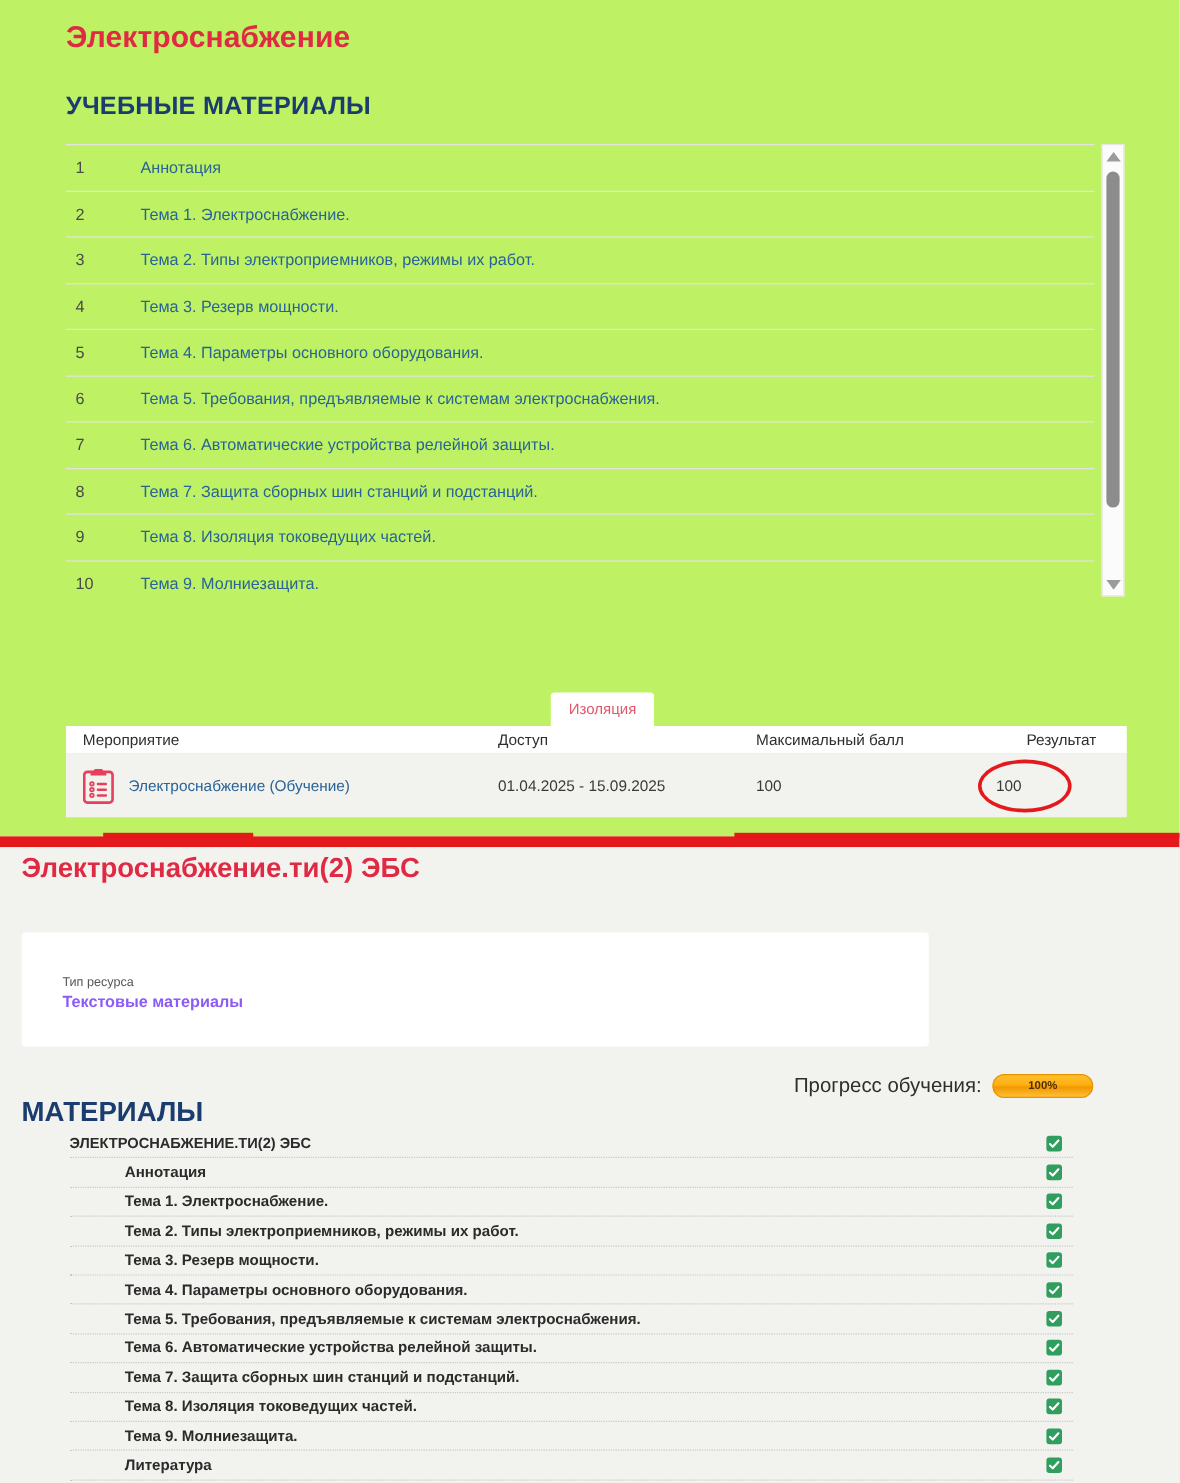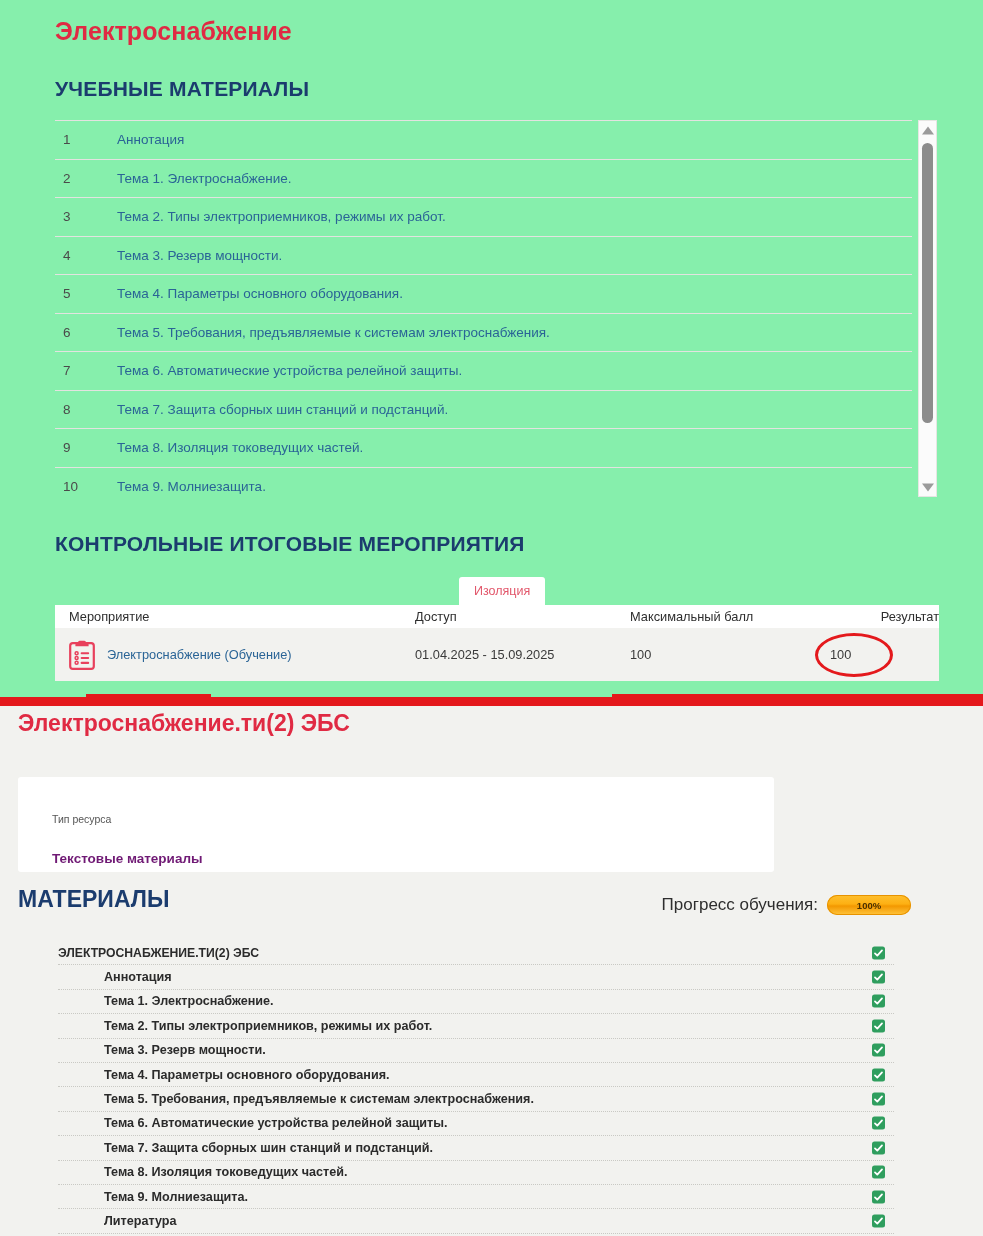--- a/index.html
+++ b/index.html
@@ -6,21 +6,21 @@
   html, body {
     width: 983px;
     height: 1236px;
     background: #f2f2ef;
     font-family: "Liberation Sans", "DejaVu Sans", sans-serif;
     overflow: hidden;
   }
   .page { position: relative; width: 983px; height: 1236px; }
 
   
-  .pane-top { position: absolute; left: 0; top: 0; width: 983px; height: 697px; background: #86efac; }
+  .pane-top { position: absolute; left: 0; top: 0; width: 983px; height: 697px; background: #bef264; }
 
   .course-title {
     position: absolute; left: 55px; top: 17px;
     font-size: 25px; font-weight: 700; color: #e02a43;
     letter-spacing: .1px;
   }
   .section-heading {
     font-size: 21px; font-weight: 700; color: #1b3c6e;
     letter-spacing: .2px;
   }
@@ -79,21 +79,21 @@
   
   .ctrl-table { position: absolute; left: 55px; top: 605px; width: 884px; }
   .ctrl-head {
     display: flex; align-items: center;
     background: #ffffff; height: 23px;
     font-size: 12.8px; color: #2e2e2e;
   }
   .ctrl-head .c1 { width: 360px; padding-left: 14px; }
   .ctrl-head .c2 { width: 215px; }
   .ctrl-head .c3 { width: 200px; }
-  .ctrl-head .c4 { width: 109px; text-align: right; }
+  .ctrl-head .c4 { width: 109px; text-align: center; }
   .ctrl-body {
     display: flex; align-items: center;
     height: 53px; background: #f2f2ef;
     font-size: 12.8px; color: #3a3a3a;
   }
   .ctrl-body .c1 { width: 360px; padding-left: 14px; display: flex; align-items: center; gap: 12px; text-align: center; }
   .ctrl-body .c2 { width: 215px; }
   .ctrl-body .c3 { width: 200px; }
   .ctrl-body .c4 { width: 109px; position: relative; }
   .ctrl-body .c1 .evt-name { color: #2a6496; }
@@ -128,25 +128,25 @@
     position: absolute; left: 18px; top: 71px;
     width: 756px; height: 95px;
     background: #ffffff; border-radius: 3px;
   }
   .res-card .lbl {
     position: absolute; left: 34px; top: 36px;
     font-size: 10.5px; color: #555;
   }
   .res-card .val {
     position: absolute; left: 34px; top: 50px;
-    font-size: 13.5px; font-weight: 700; color: #701a75; margin-top: 24px;
+    font-size: 13.5px; font-weight: 700; color: #8b5cf6;
   }
 
   .h-mat2 {
-    position: absolute; left: 18px; top: 180px;
+    position: absolute; left: 18px; top: 207px;
     font-size: 23px; font-weight: 700; color: #1b3c6e;
   }
 
   .progress-wrap {
     position: absolute; right: 72px; top: 189px;
     display: flex; align-items: center; gap: 9px;
   }
   .progress-label { font-size: 17px; color: #2e2e2e; }
   .progress-pill {
     position: relative; width: 84px; height: 20px; border-radius: 10px;
@@ -233,21 +233,20 @@
     <div class="scrollbar">
       <div class="sb-arrow sb-up">
           <i class="tri"></i>
         </div>
       <div class="sb-thumb"></div>
       <div class="sb-arrow sb-down">
           <i class="tri"></i>
         </div>
     </div>
 
-    <div class="section-heading h-control">КОНТРОЛЬНЫЕ ИТОГОВЫЕ МЕРОПРИЯТИЯ</div>
 
     <div class="tab-chip">Изоляция</div>
 
     <div class="ctrl-table">
       <div class="ctrl-head">
         <div class="c1">Мероприятие</div>
         <div class="c2">Доступ</div>
         <div class="c3">Максимальный балл</div>
         <div class="c4">Результат</div>
       </div>

